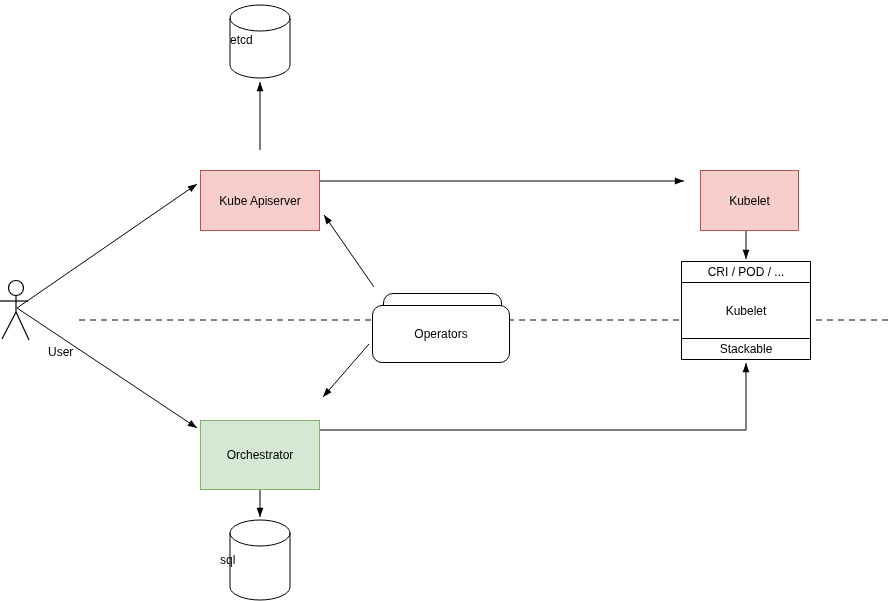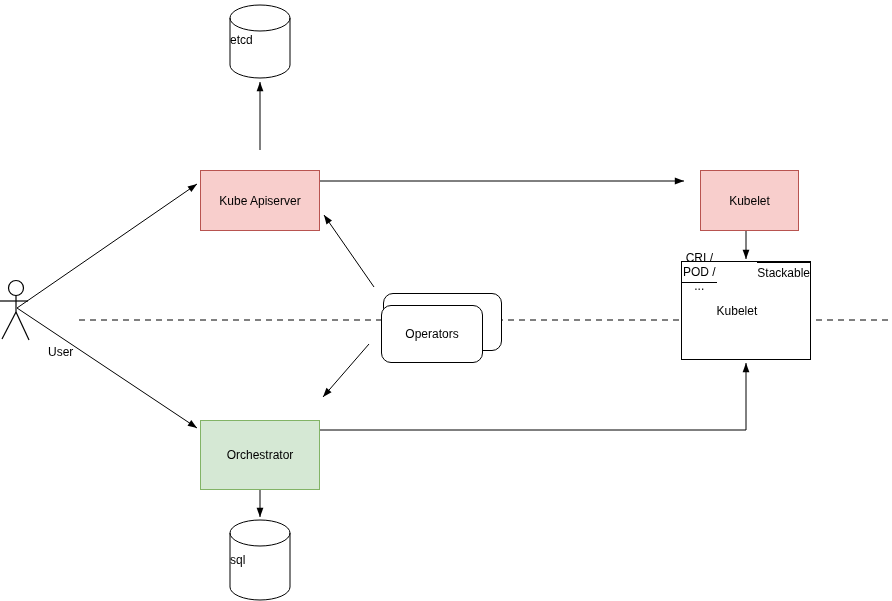--- a/index.html
+++ b/index.html
@@ -24,39 +24,39 @@
     margin-top: 20px;
   }
   .red-node   { background: #f8cecc; border: 1px solid #b85450; }
   .green-node { background: #d5e8d4; border: 1px solid #82b366; }
   .rounded-node { background: #ffffff; border: 1px solid #000000; border-radius: 10px; }
 
   #kube-apiserver { left: 200px; top: 150px; width: 120px; height: 61px; }
   #kubelet        { left: 700px; top: 150px; width: 99px; height: 61px; }
   #orchestrator   { left: 200px; top: 400px; width: 120px; height: 70px; }
   #operators-back  { left: 383px; top: 273px; width: 119px; height: 58px; }
-  #operators-front { left: 381px; top: 285px; width: 102px; height: 58px; align-items: center; }
+  #operators-front { left: 372px; top: 285px; width: 138px; height: 58px; align-items: center; }
 
   #cri-stack {
     position: absolute;
     box-sizing: border-box;
     left: 681px; top: 261px; width: 130px; height: 99px;
     background: #ffffff;
     border: 1px solid #000000;
     display: flex;
-    flex-direction: row;
+    flex-direction: column;
   }
   .cri-row { display: flex; align-items: center; justify-content: center; text-align: center; }
   #cri-row-top    { height: 20px; border-bottom: 1px solid #000000; }
   #cri-row-mid    { flex: 1; }
   #cri-row-bottom { height: 20px; border-top: 1px solid #000000; }
 
   .shape-label { position: absolute; text-align: left; }
   #etcd-label { left: 230px; top: 33px;  width: 60px; }
-  #sql-label  { left: 230px; top: 553px; width: 60px; }
+  #sql-label  { left: 220px; top: 553px; width: 60px; }
   #user-label { left: 0px;   top: 345px; width: 32px; padding-left: 48px; }
 </style>
 </head>
 <body>
 
 <div class="canvas">
 
   <svg class="layer" width="892" height="601" viewBox="0 0 892 601">
     <defs>
       <marker id="arrow" viewBox="0 0 12 9" refX="11" refY="4.5" markerWidth="11" markerHeight="8.5" orient="auto-start-reverse">

